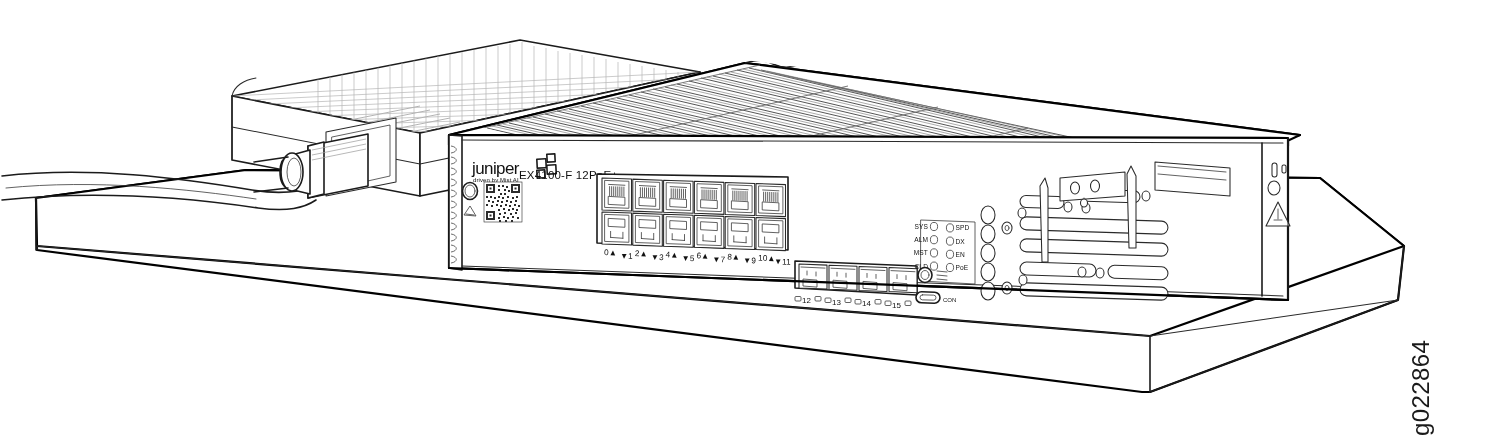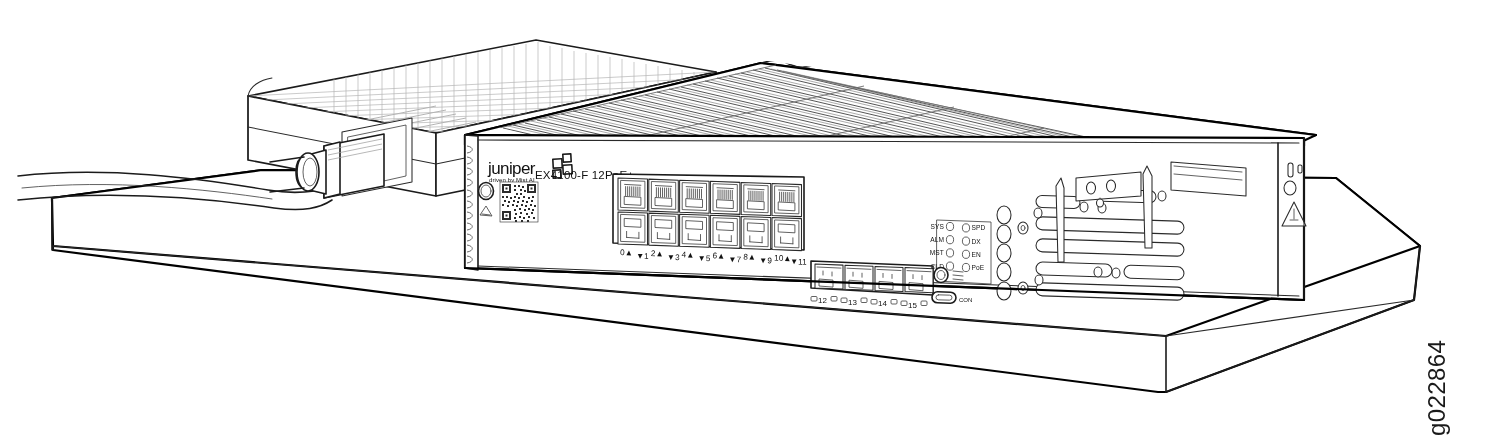--- a/index.html
+++ b/index.html
@@ -3,21 +3,21 @@
 <meta charset="utf-8">
 <title>EX4100-F 12PoE+ Illustration</title>
 <style>
   html,body{margin:0;padding:0;background:#ffffff;}
   body{
     width:1500px;height:446px;
     font-family:"Liberation Sans", sans-serif;
     overflow:hidden;
     position:relative;
   }
-  #stage{position:absolute;left:16px;top:0;width:1388px;height:446px;}
+  #stage{position:absolute;left:0;top:0;width:1388px;height:446px;}
   svg#art{display:block;width:1500px;height:446px;}
 
   
   .ln{fill:none;stroke:#1b1b1b;stroke-width:1.6;stroke-linejoin:round;stroke-linecap:round;}
   .ln-thin{fill:none;stroke:#2a2a2a;stroke-width:1.05;stroke-linejoin:round;stroke-linecap:round;}
   .ln-hair{fill:none;stroke:#3a3a3a;stroke-width:0.8;stroke-linejoin:round;stroke-linecap:round;}
   .ln-out{fill:none;stroke:#000;stroke-width:2.2;stroke-linejoin:round;stroke-linecap:round;}
   .fillw-thin{fill:#ffffff;stroke:#2a2a2a;stroke-width:1.05;stroke-linejoin:round;}
   .fillw-hair{fill:#ffffff;stroke:#3a3a3a;stroke-width:0.8;stroke-linejoin:round;}
   .fillw-out{fill:#ffffff;stroke:#000;stroke-width:2.2;stroke-linejoin:round;}

